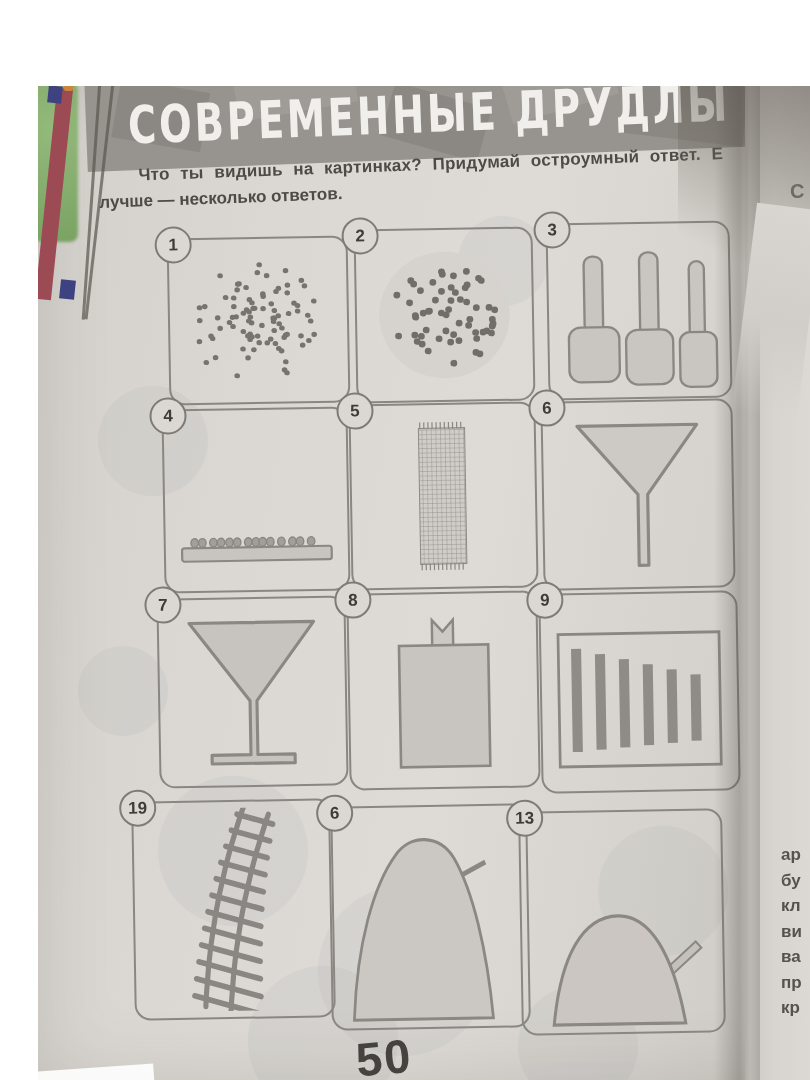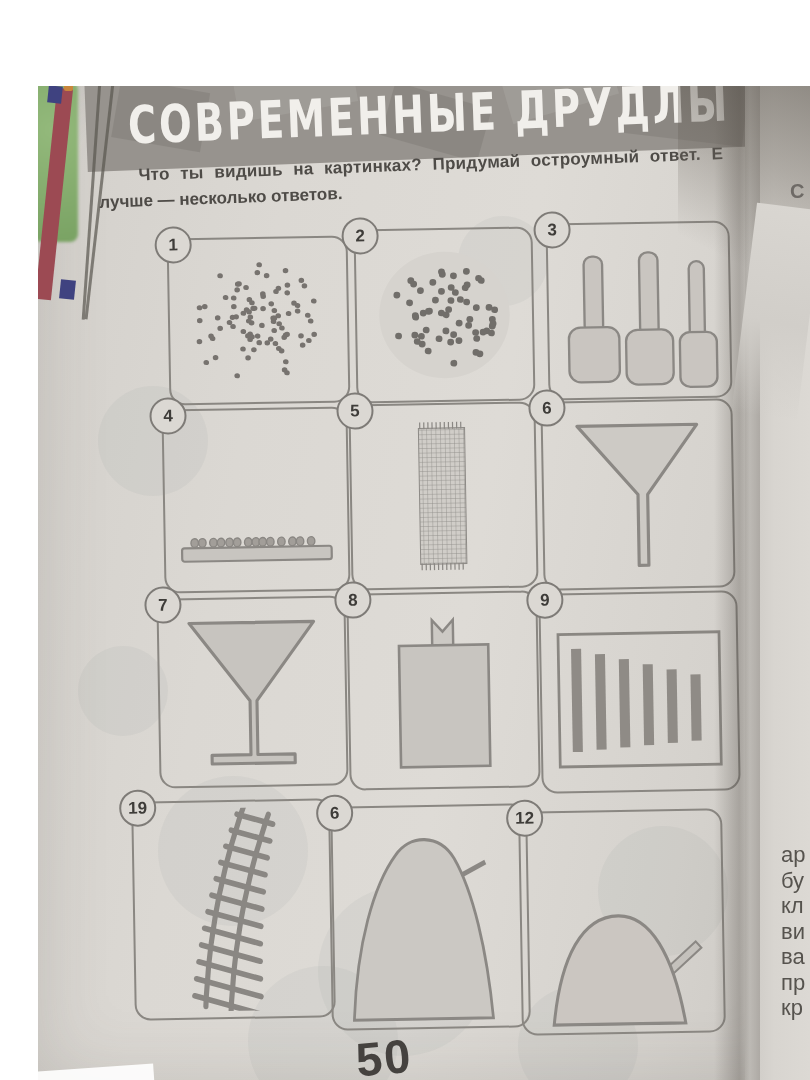--- a/index.html
+++ b/index.html
@@ -40,21 +40,21 @@
   
   .fold-shadow{position:absolute;left:676px;top:0;width:46px;height:100%;
        background:linear-gradient(to right,rgba(70,64,58,0) 0%,rgba(70,64,58,.30) 55%,rgba(70,64,58,.12) 78%,rgba(70,64,58,.26) 100%);}
   .adjacent{position:absolute;left:707px;top:0;width:65px;height:100%;
        background:linear-gradient(to right,#cbc8c3,#d8d5d0 45%,#dcd9d4);}
   .curl{position:absolute;left:640px;top:-12px;width:132px;height:300px;
        background:linear-gradient(207deg,rgba(88,82,74,.6) 0%,rgba(104,98,90,.38) 30%,rgba(104,98,90,0) 62%);}
   .curl-light{position:absolute;left:706px;top:120px;width:66px;height:210px;transform:rotate(7deg);
        background:linear-gradient(185deg,#d9d6d1 0%,#d1cec9 55%,rgba(209,206,201,0) 100%);}
   .adj-letter{position:absolute;left:752px;top:94px;font-size:20px;color:#6e6a66;font-weight:bold;}
-  .adj-lines{position:absolute;left:743px;top:756px;font-size:22px;font-weight:normal;color:#56534e;line-height:25.5px;}
+  .adj-lines{position:absolute;left:743px;top:756px;font-size:17px;font-weight:bold;color:#56534e;line-height:25.5px;}
   .page-number{position:absolute;left:318px;top:944px;font-size:47px;font-weight:bold;color:#45423f;
        transform:rotate(-5deg);letter-spacing:2px;}
   .blob{position:absolute;border-radius:50%;background:rgba(120,122,134,.07);}
   .corner-sliver{position:absolute;left:-14px;top:982px;width:130px;height:22px;background:#ffffff;
        transform:rotate(-4deg);opacity:.9;}
 </style>
 </head>
 <body>
 
 <div class="photo">
@@ -437,21 +437,21 @@
       <div class="fig">
           <svg viewBox="0 0 100 100" preserveAspectRatio="none">
         <line x1="66" y1="31" x2="81" y2="24" stroke="#8b8884" stroke-width="2.4"></line>
         <path d="M8 99 C10 62 20 34 32 20 C40 10 56 10 64 22 C74 38 81 66 84 99 Z" fill="#cbc8c3" stroke="#8b8884" stroke-width="1.5"></path>
           </svg>
         </div>
     </div>
 
     <div class="card" style="left:482px;top:724px;width:200px;height:220px;">
       <div class="badge">
-          <span>12</span>
+          <span>13</span>
         </div>
       <div class="fig">
           <svg viewBox="0 0 100 100" preserveAspectRatio="none">
         <polygon points="63,81 89,60 92,63 66,84" fill="#c4c1bc" stroke="#8b8884" stroke-width="1"></polygon>
         <path d="M13 99 C17 66 29 47 48 47 C65 47 77 66 83 99 Z" fill="#cbc6c1" stroke="#8b8884" stroke-width="1.6"></path>
           </svg>
         </div>
     </div>
   </div>
 

